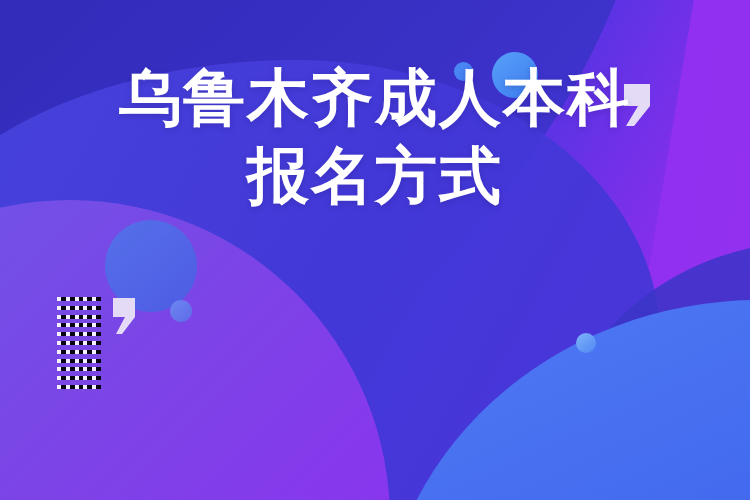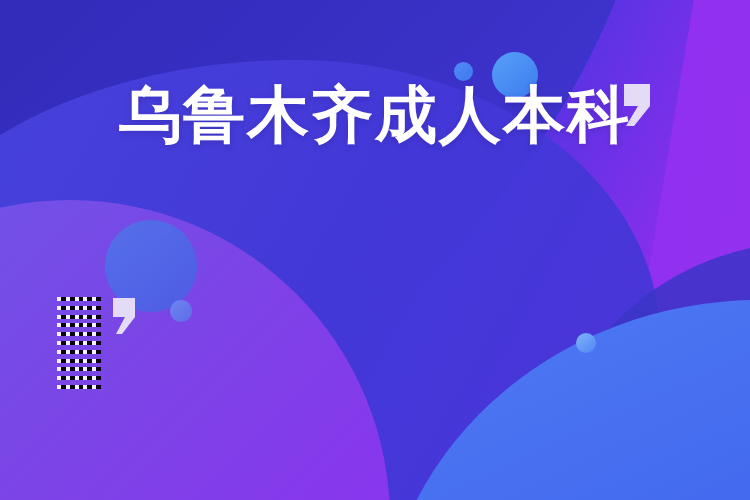--- a/index.html
+++ b/index.html
@@ -192,21 +192,21 @@
   .quote-bl { left: 110px; top: 298px; }
 
   
   .headline {
     position: absolute;
     inset: 0;
     display: flex;
     flex-direction: column;
     align-items: center;
     justify-content: flex-start;
-    padding-top: 76px;
+    padding-top: 59px;
     box-sizing: border-box;
   }
   .line {
     color: #ffffff;
     font-weight: 700;
     font-size: 60px;
     line-height: 78px;
     letter-spacing: 2px;
     text-align: center;
     white-space: nowrap;
@@ -311,15 +311,16 @@
     </svg>
   </div>
   <div class="quote quote-bl">
     <svg width="28" height="36" viewBox="0 0 28 36" aria-hidden="true">
       <path d="M3 0 H25 V19 L12 36 H6 L15 19 H3 Z" fill="#e4dcf6"></path>
     </svg>
   </div>
 
   <div class="headline">
     <div class="line line-1">乌鲁木齐成人本科</div>
+    <div class="line line-2">报名方式</div>
   </div>
 
 </div>
 
 </body></html>

